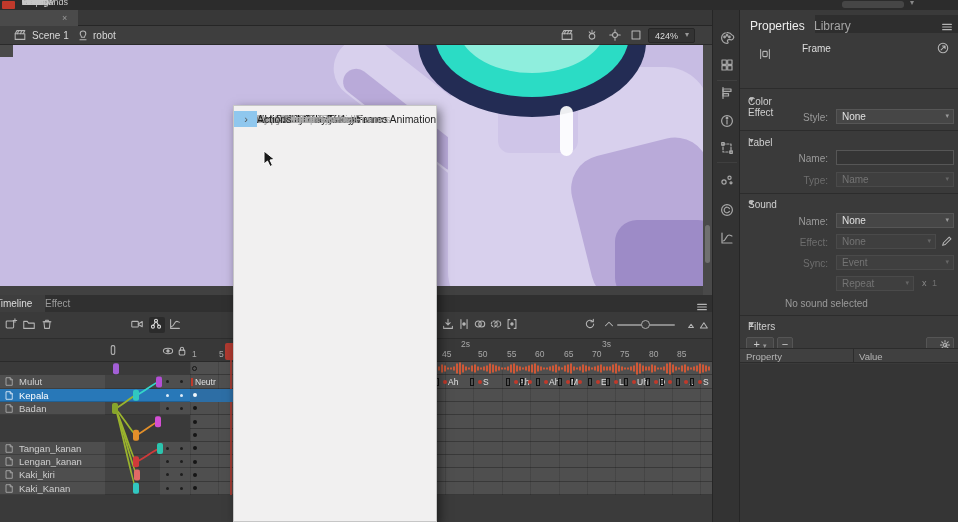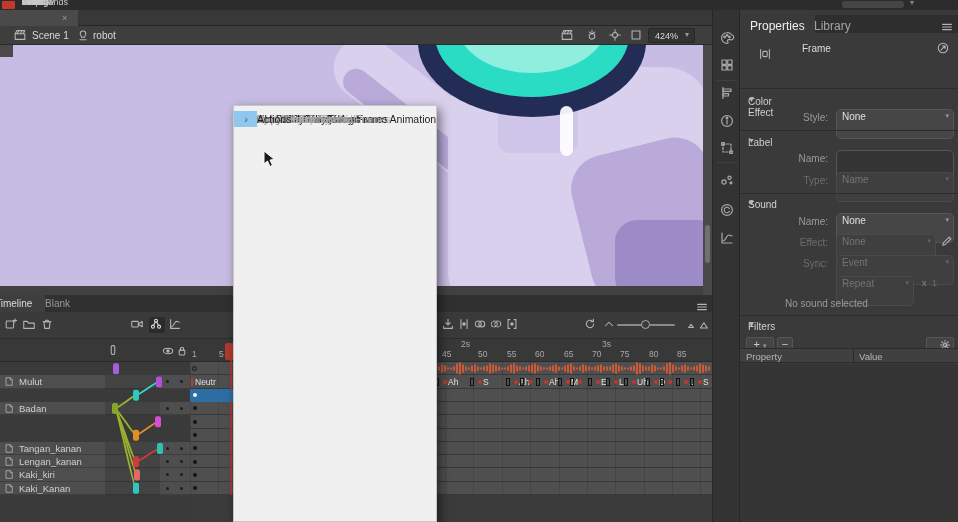--- a/index.html
+++ b/index.html
@@ -114,21 +114,21 @@
   #pp-menu{left:200px;top:5px;width:14px;height:10px;position:absolute;}
   #pp-head{left:0;top:23px;width:218px;height:56px;border-bottom:1px solid #2c2c2c;position:absolute;}
   #pp-frame-ic{left:18px;top:14px;width:18px;height:18px;position:absolute;}
   #pp-type{left:62px;top:10px;font-size:10px;color:#ddd;position:absolute;}
   #pp-share{left:196px;top:8px;width:15px;height:15px;position:absolute;}
   .sec-hdr{left:8px;font-size:10px;color:#cfcfcf;position:absolute;}
   .sec-arrow{font-size:7px;color:#bbb;margin-right:4px;}
   .sec-line{left:0;width:218px;border-top:1px solid #2c2c2c;position:absolute;}
   .fld-lbl{font-size:10px;color:#9a9a9a;text-align:right;width:52px;position:absolute;}
   .fld-lbl.dis{color:#6e6e6e;}
-  .ctrl{height:30px;background:#464646;border:1px solid #565656;border-radius:5px;font-size:10px;color:#e0e0e0;padding:1px 5px 8px;position:absolute;overflow:hidden;}
+  .ctrl{height:15px;background:#464646;border:1px solid #565656;border-radius:0;font-size:10px;color:#e0e0e0;padding:1px 5px 8px;position:absolute;overflow:hidden;}
   .ctrl.dis{background:#3f3f3f;border-color:#4a4a4a;color:#747474;}
   .ctrl .chev{position:absolute;right:4px;top:2px;font-size:7px;color:#9a9a9a;}
   .ctrl.dis .chev{color:#666;}
   .ctrl.input{background:#353535;}
   .btnbox{height:16px;background:#444;border:1px solid #555;border-radius:2px;color:#ccc;font-size:11px;text-align:center;position:absolute;}
   #pp-table-hdr{left:0;top:338px;width:218px;height:15px;background:#404040;border-top:1px solid #2c2c2c;border-bottom:1px solid #2c2c2c;position:absolute;}
   #pp-table-hdr .col{top:2px;font-size:9.5px;color:#b5b5b5;position:absolute;}
   #pp-table-div{left:113px;top:338px;width:1px;height:15px;background:#2c2c2c;position:absolute;}
   #pp-empty{left:0;top:354px;width:218px;height:158px;background:#353535;position:absolute;}
 
@@ -225,21 +225,21 @@
     <div id="pb-corner"></div>
     <div id="pb-bottom"></div>
     <div id="stage-scroll">
         <div class="thumb"></div>
       </div>
   </div>
 
   <div id="timeline">
     <div id="tl-tabs">
       <div id="tab-timeline" class="txt">Timeline</div>
-      <div id="tab-output" class="txt">Blank</div>
+      <div id="tab-output" class="txt">Effect</div>
       <span id="tl-menu">
           <svg width="14" height="14" viewBox="0 0 16 16" fill="none" stroke="#b5b5b5" stroke-width="1.2" stroke-linecap="round" stroke-linejoin="round" style="color:#b5b5b5">
             <path d="M3 5h10M3 8h10M3 11h10"></path>
           </svg>
         </span>
     </div>
     <div id="tl-toolbar">
       <div id="tb-left">
           <span class="tl-ic" style="left: 4px;">
             <svg width="14" height="14" viewBox="0 0 16 16" fill="none" stroke="#b5b5b5" stroke-width="1.2" stroke-linecap="round" stroke-linejoin="round" style="color:#b5b5b5">
@@ -376,20 +376,31 @@
     <div id="layers">
         <div class="tl-row" style="top: 13.3px;">
           <div class="rigbg"></div>
           <span class="licon">
             <svg width="11" height="11" viewBox="0 0 16 16" fill="none" stroke="#b0b0b0" stroke-width="1.2" stroke-linecap="round" stroke-linejoin="round" style="color:#b0b0b0">
               <path d="M3.5 2.5h5.5l3 3v8H3.5z"></path>
               <path d="M9 2.5v3h3"></path>
             </svg>
           </span>
           <span class="lname txt">Mulut</span>
+          <span class="dot" style="left: 165.5px;"></span>
+          <span class="dot" style="left: 179.5px;"></span>
+        </div>
+        <div class="tl-row sel" style="top: 26.6px;">
+          <span class="licon">
+            <svg width="11" height="11" viewBox="0 0 16 16" fill="none" stroke="#e8f2fb" stroke-width="1.2" stroke-linecap="round" stroke-linejoin="round" style="color:#e8f2fb">
+              <path d="M3.5 2.5h5.5l3 3v8H3.5z"></path>
+              <path d="M9 2.5v3h3"></path>
+            </svg>
+          </span>
+          <span class="lname txt">Kepala</span>
           <span class="dot" style="left: 165.5px;"></span>
           <span class="dot" style="left: 179.5px;"></span>
         </div>
         <div class="tl-row" style="top: 39.9px;">
           <div class="rigbg"></div>
           <span class="licon">
             <svg width="11" height="11" viewBox="0 0 16 16" fill="none" stroke="#b0b0b0" stroke-width="1.2" stroke-linecap="round" stroke-linejoin="round" style="color:#b0b0b0">
               <path d="M3.5 2.5h5.5l3 3v8H3.5z"></path>
               <path d="M9 2.5v3h3"></path>
             </svg>

